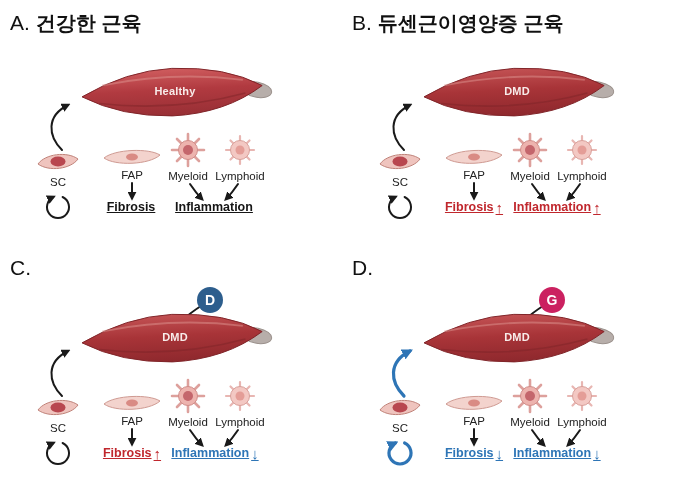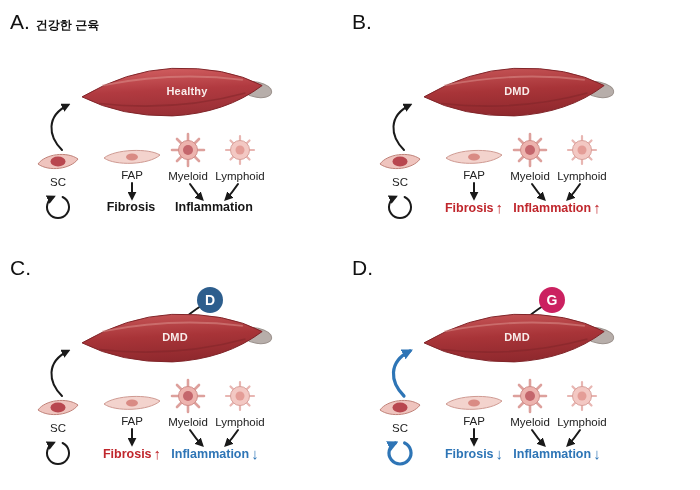--- a/index.html
+++ b/index.html
@@ -2,25 +2,25 @@
 <html><head>
 <meta charset="utf-8">
 <style>
   * { margin:0; padding:0; box-sizing:border-box; }
   html,body { width:700px; height:490px; background:#ffffff;
               font-family:"Liberation Sans","DejaVu Sans",sans-serif; }
   .figure { position:relative; width:700px; height:490px; background:#ffffff; overflow:hidden; }
   .panel { position:absolute; width:358px; height:242px; }
   .panel-title { position:absolute; left:10px; top:8px; display:flex; align-items:baseline; gap:6px; white-space:nowrap; z-index:3; }
   .panel-letter { font-size:21px; font-weight:400; color:#111; }
-  .panel-name { font-size:12px; font-weight:700; color:#111; }
+  .panel-name { font-size:20px; font-weight:700; color:#111; }
   .art { position:absolute; left:0; top:0; width:355px; height:242px; }
   .lbl { position:absolute; transform:translateX(-50%); font-size:11.5px; color:#222; white-space:nowrap; z-index:2; }
   .muscle-label { position:absolute; transform:translateX(-50%); color:#f8ecea; font-size:11px; font-weight:700; z-index:2; letter-spacing:0.2px; }
-  .metric { position:absolute; transform:translateX(-50%); font-size:12.5px; font-weight:700; white-space:nowrap; display:flex; gap:2px; align-items:center; z-index:2; }
+  .metric { position:absolute; transform:translateX(-50%); font-size:12.5px; font-weight:700; white-space:nowrap; display:flex; gap:2px; align-items:flex-start; z-index:2;text-decoration:underline; }
   .metric .trend { font-size:15px; font-weight:800; line-height:1; }
   .c-black { color:#151515; }
   .c-red { color:#c0272d; }
   .c-blue { color:#2e75b6; }
   .badge { position:absolute; width:26px; height:26px; border-radius:50%; display:flex; align-items:center; justify-content:center;
            color:#fff; font-weight:700; font-size:14px; transform:translate(-50%,-50%); z-index:2; }
   .badge-blue { background:#2d5e8d; }
   .badge-pink { background:#cb2160; }
   .arrow { fill:none; stroke:#1a1a1a; stroke-width:2; stroke-linecap:round; }
   .arrow.blue { stroke:#2e75b6; stroke-width:3.2; }
@@ -89,38 +89,39 @@
       <path class="arrow" d="M62,148 C48,134 46,114 68,103" marker-end="url(#ah-k)"></path>
       <use href="#sc-cell" x="37" y="148" width="42" height="24"></use>
       <path class="arrow" d="M62.6,195 A11,11 0 1 1 53.4,195" marker-end="url(#ah-k)"></path>
       <use href="#fap-cell" x="103" y="145" width="58" height="20"></use>
       <path class="arrow" d="M132,181 L132,196" marker-end="url(#ah-k)"></path>
       <use href="#myeloid-cell" x="170" y="130" width="36" height="36"></use>
       <use href="#lymphoid-cell" x="222" y="130" width="36" height="36"></use>
       <path class="arrow" d="M190,182 C194,188 198,193 202,197" marker-end="url(#ah-k)"></path>
       <path class="arrow" d="M238,182 C234,188 230,193 226,197" marker-end="url(#ah-k)"></path>
     </svg>
-    <span class="muscle-label" style="left:187px;top:83px">Healthy</span>
+    <span class="muscle-label" style="left:175px;top:83px">Healthy</span>
     <span class="lbl" style="left:58px;top:174px">SC</span>
     <span class="lbl" style="left:132px;top:167px">FAP</span>
     <span class="lbl" style="left:188px;top:168px">Myeloid</span>
     <span class="lbl" style="left:240px;top:168px">Lymphoid</span>
     <span class="metric c-black" style="left:132px;top:198px">
       <span>Fibrosis</span>
         <span class="trend"></span>
     </span>
     <span class="metric c-black" style="left:215px;top:198px">
       <span>Inflammation</span>
         <span class="trend"></span>
     </span>
   </section>
 
   <section class="panel" style="left:342px;top:2px">
     <header class="panel-title">
       <span class="panel-letter">B.</span>
+      <span class="panel-name">듀센근이영양증 근육</span>
     </header>
     <svg class="art" viewBox="0 0 355 242">
       <use href="#muscle-shape" x="80" y="64" width="190" height="52" style="--mfill:url(#mgradD)" transform="rotate(-3 175 90)"></use>
       <path class="arrow" d="M62,148 C48,134 46,114 68,103" marker-end="url(#ah-k)"></path>
       <use href="#sc-cell" x="37" y="148" width="42" height="24"></use>
       <path class="arrow" d="M62.6,195 A11,11 0 1 1 53.4,195" marker-end="url(#ah-k)"></path>
       <use href="#fap-cell" x="103" y="145" width="58" height="20"></use>
       <path class="arrow" d="M132,181 L132,196" marker-end="url(#ah-k)"></path>
       <use href="#myeloid-cell" x="170" y="130" width="36" height="36"></use>
       <use href="#lymphoid-cell" x="222" y="130" width="36" height="36"></use>

